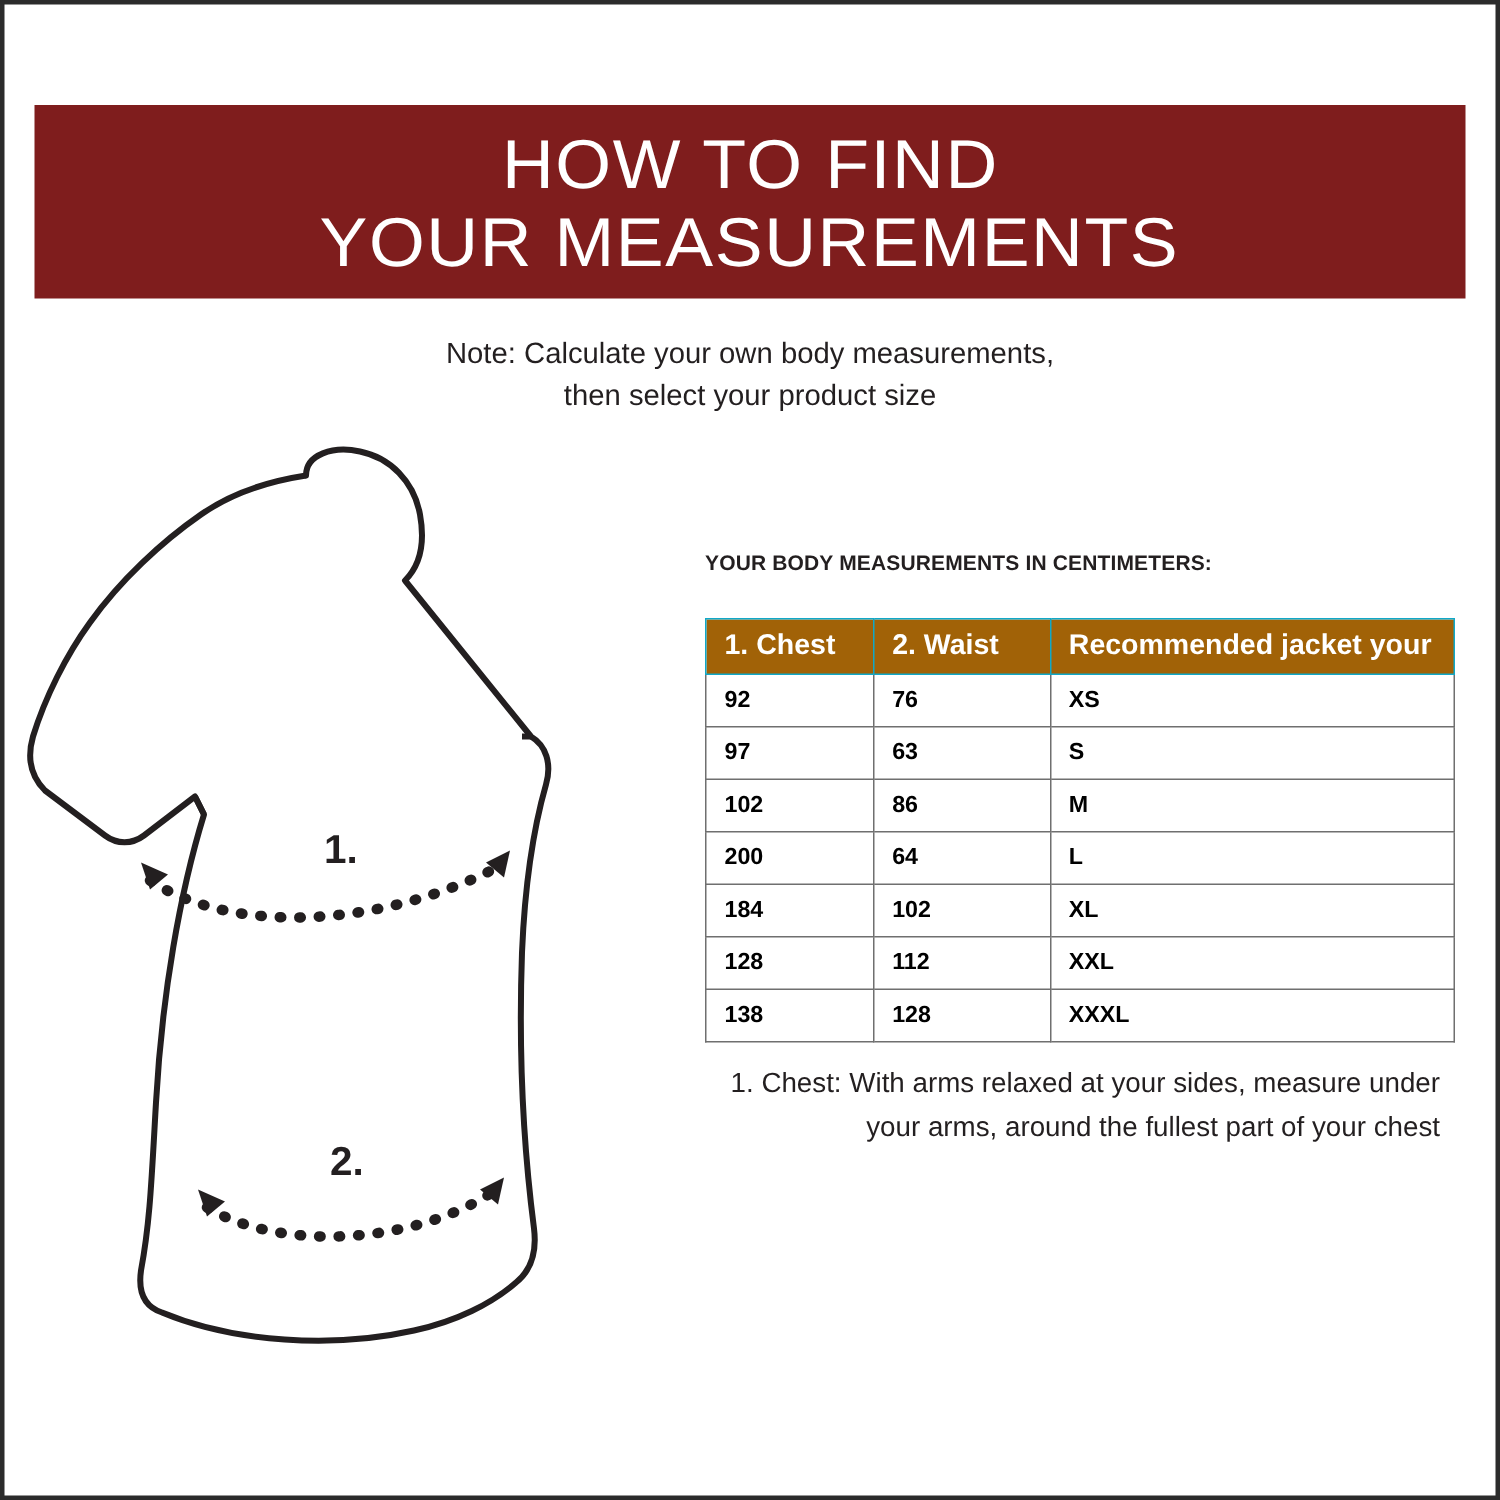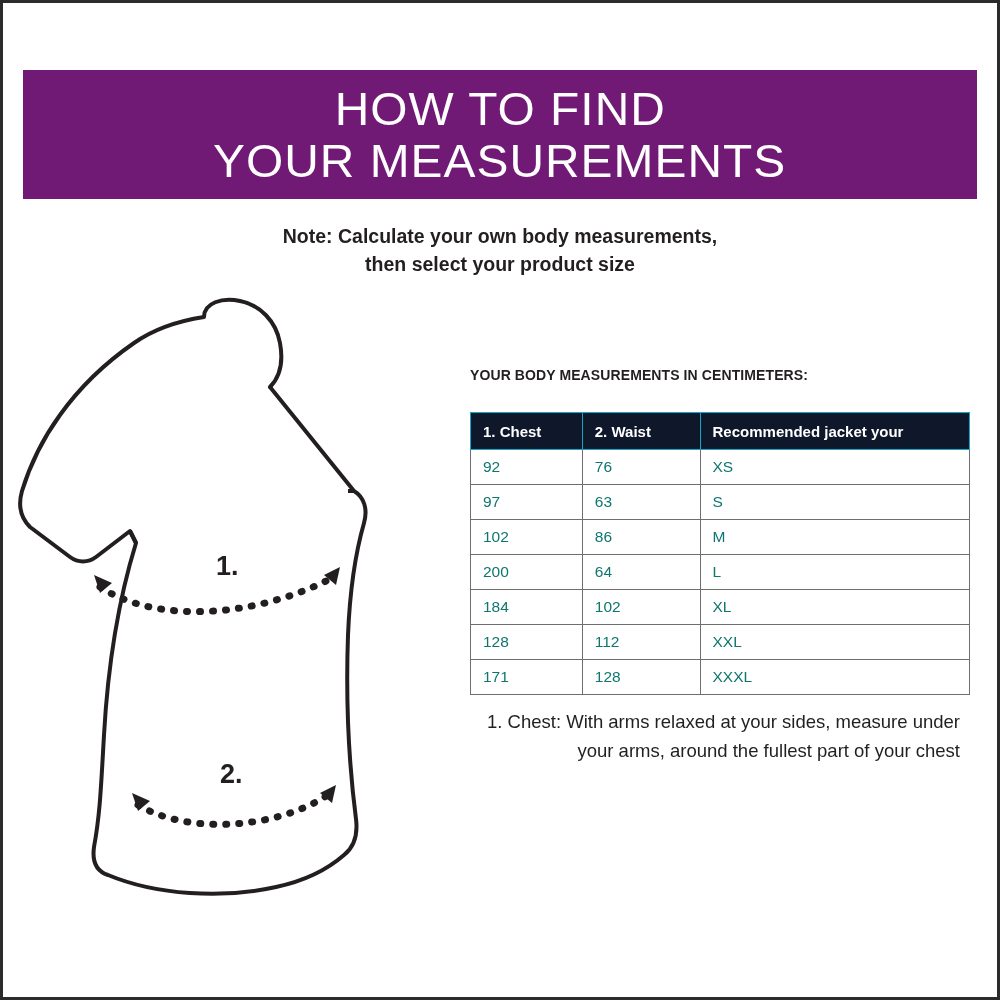--- a/index.html
+++ b/index.html
@@ -29,21 +29,21 @@
   .frame-left { left: 0; top: 0; width: 3px; height: 1000px; }
   .frame-right { right: 0; top: 0; width: 3px; height: 1000px; }
 
   
   .banner {
     position: absolute;
     left: 23px;
     top: 70px;
     width: 954px;
     height: 129px;
-    background: #701a75;
+    background: #7f1d1d;
     display: flex;
     flex-direction: column;
     align-items: center;
     justify-content: center;
   }
   .banner-line {
     color: #ffffff;
     font-family: "Liberation Sans", sans-serif;
     font-weight: 400;
     letter-spacing: 1px;
@@ -55,21 +55,21 @@
   .banner-line-1 { font-size: 46px; margin-bottom: 6px; }
   .banner-line-2 { font-size: 46px; }
 
   
   .note {
     position: absolute;
     left: 0;
     top: 222px;
     width: 1000px;
     text-align: center;
-    font-weight: bold;
+    font-weight: normal;
     font-size: 19.5px;
     line-height: 1.45;
     color: #231f20;
   }
 
   
   .figure {
     position: absolute;
     left: 8px;
     top: 295px;
@@ -95,29 +95,29 @@
     width: 500px;
     border-collapse: collapse;
     font-size: 15.5px;
   }
   table.size-table th,
   table.size-table td {
     border: 1px solid #6f6f6f;
     text-align: left;
     padding: 6px 0 6px 12px;
     height: 22px;
-    font-weight: normal;
-    color: #0f766e;
+    font-weight: bold;
+    color: #000000;
   }
   table.size-table thead th {
-    background: #0f172a;
+    background: #a16207;
     color: #ffffff;
     font-weight: bold;
     border-color: #10a8c8;
-    font-size: 15px;
+    font-size: 19px;
     padding-top: 7px;
     padding-bottom: 7px;
   }
   table.size-table col.c1 { width: 112px; }
   table.size-table col.c2 { width: 118px; }
   table.size-table col.c3 { width: 270px; }
 
   
   .desc-block {
     position: absolute;
@@ -224,21 +224,21 @@
         <td>184</td>
         <td>102</td>
         <td>XL</td>
       </tr>
       <tr>
         <td>128</td>
         <td>112</td>
         <td>XXL</td>
       </tr>
       <tr>
-        <td>171</td>
+        <td>138</td>
         <td>128</td>
         <td>XXXL</td>
       </tr>
     </tbody>
   </table>
 
   <div class="desc-block desc-1">1. Chest: With arms relaxed at your sides, measure under your arms, around the fullest part of your chest</div>
 
 </div>
 

